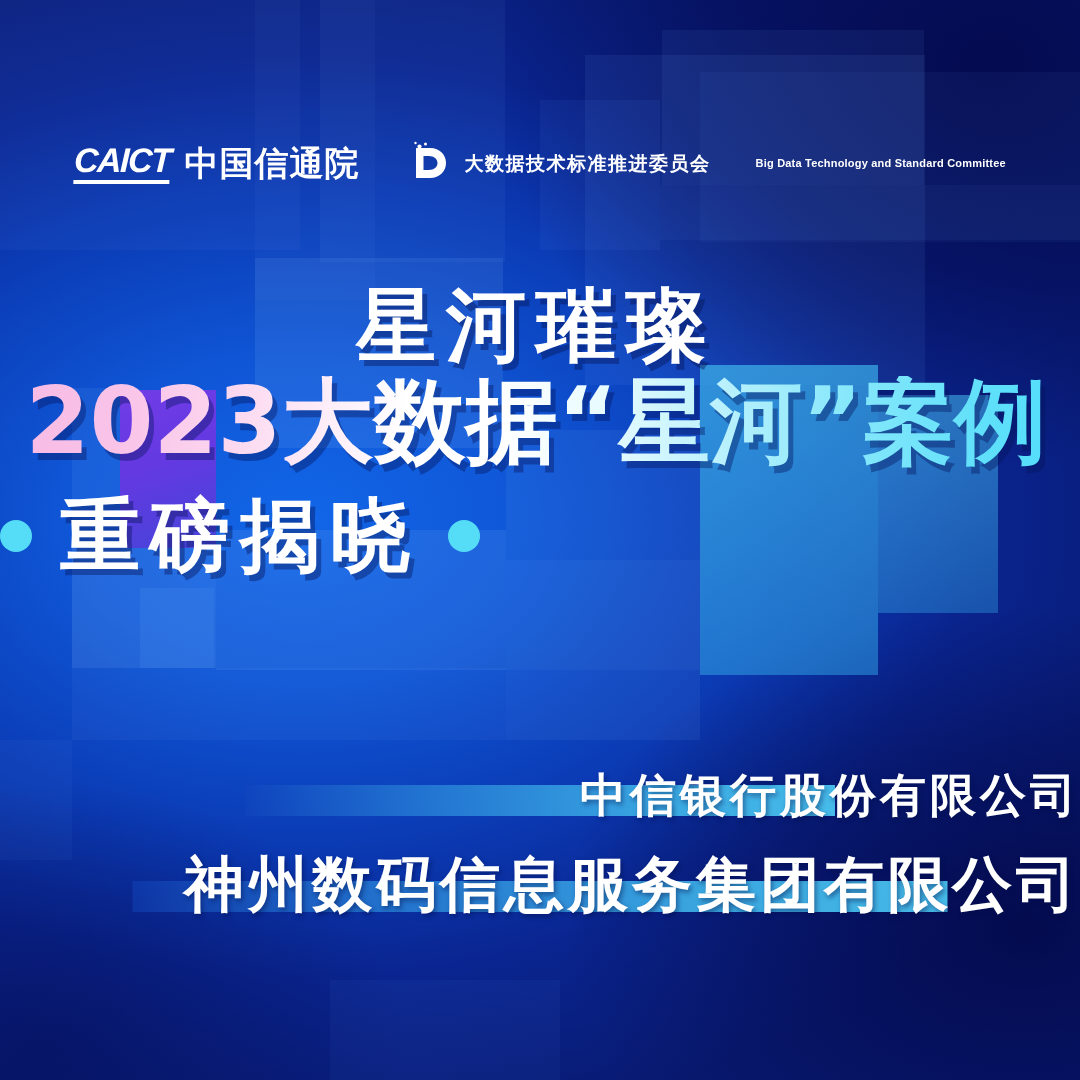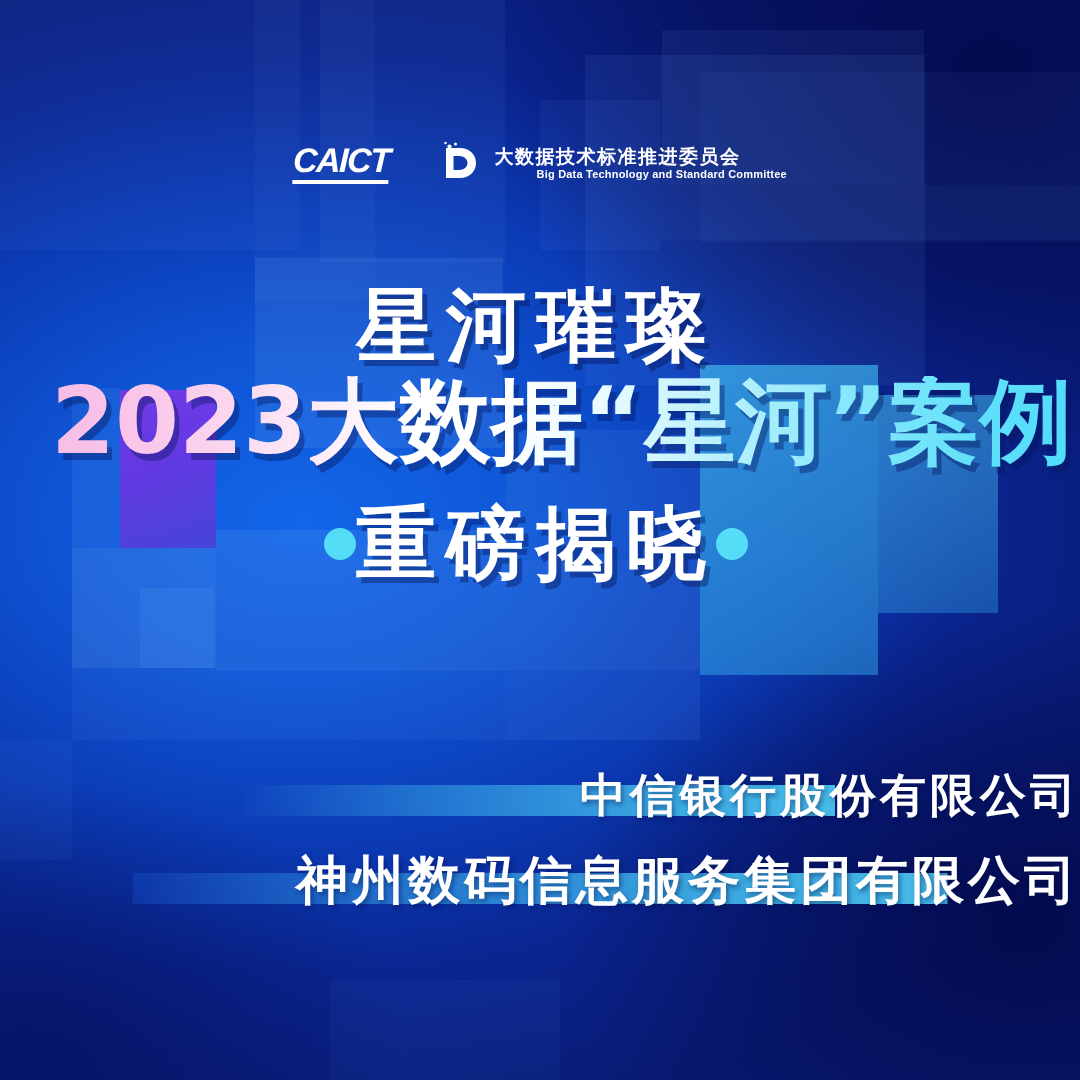--- a/index.html
+++ b/index.html
@@ -92,21 +92,21 @@
     font-family:"Liberation Sans","DejaVu Sans",sans-serif;
     border-bottom:4px solid #fff; padding-bottom:3px; line-height:1;
     font-style:italic; transform:skewX(-2deg);
   }
   .caict-cn {
     color:#fff; font-size:34px; font-weight:700; letter-spacing:1px;
     line-height:1;
   }
   .bdc { display:flex; align-items:center; gap:13px; }
   .bdc-mark { width:46px; height:46px; position:relative; }
-  .bdc-txt { display:flex; flex-direction:column; gap:3px; }
+  .bdc-txt { display:flex; flex-direction:row; gap:3px;align-items:center; }
   .bdc-cn { color:#fff; font-size:19px; font-weight:700; letter-spacing:1.5px; line-height:1; }
   .bdc-en { color:#fff; font-size:11px; font-weight:700; letter-spacing:0.2px; line-height:1;margin-left:42px; }
 
   
   .headline { position:absolute; left:0; right:8px; top:286px; text-align:center; }
 
   .h-line1 {
     font-size:80px; font-weight:900; color:#ffffff;
     letter-spacing:10px; line-height:1.0;
     text-shadow: 5px 6px 0 rgba(4,18,86,0.42);
@@ -119,25 +119,24 @@
     letter-spacing:0px; line-height:1.0;
     white-space:nowrap;
     background: linear-gradient(93deg,
         #f7b9e4 0%, #f9c3e8 11%, #fbd3ee 20%,
         #fdeaf7 29%, #ffffff 38%, #ffffff 47%,
         #e8fbff 56%, #bff2fd 66%, #8ae8fb 78%, #5fe0fa 92%, #4fdcfa 100%);
     -webkit-background-clip:text; background-clip:text;
     -webkit-text-fill-color:transparent; color:transparent;
     filter: drop-shadow(5px 7px 0 rgba(5,20,92,0.40));
     font-family:"DejaVu Sans","Liberation Sans",sans-serif;
-    text-align:right;
   }
   .h-line3-wrap {
-    margin-top:36px;
-    display:flex; align-items:center; justify-content:center; 
+    margin-top:28px;
+    display:flex; align-items:center; justify-content:flex-start; gap:28px;
   }
   .h-dot { width:32px; height:32px; border-radius:50%; background:#55dcf7; flex:none; }
   .h-line3 {
     font-size:80px; font-weight:900; color:#ffffff;
     letter-spacing:10px; line-height:1.0;
     text-shadow: 5px 6px 0 rgba(4,18,86,0.40);
     font-family:"DejaVu Sans","Liberation Sans",sans-serif;
     white-space:nowrap;
   }
 
@@ -152,21 +151,21 @@
   .win-bar.w1 { width:590px; }
   .win-bar.w2 { width:815px; }
   .win-text {
     position:relative; z-index:1;
     color:#ffffff; font-weight:700; line-height:1.0;
     letter-spacing:4px;
     text-shadow: 2px 3px 5px rgba(3,14,70,0.45);
     font-family:"DejaVu Sans","Liberation Sans",sans-serif;
   }
   .win-text.t1 { font-size:46px; }
-  .win-text.t2 { font-size:52px; }
+  .win-text.t2 { font-size:60px; }
 </style>
 </head>
 <body>
 
 <div class="poster">
 
   <div class="bg-base"></div>
   <div class="bg-dark-tr"></div>
 
   <div class="blk blk-tl1"></div>
@@ -194,20 +193,21 @@
   <div class="blk blk-lm4"></div>
   <div class="blk blk-lm3"></div>
 
   <div class="blk blk-bl1"></div>
   <div class="blk blk-bl2"></div>
 
   <div class="logo-row">
 
     <div class="caict">
       <span class="caict-mark">CAICT</span>
+      <span class="caict-cn">中国信通院</span>
     </div>
 
     <div class="bdc">
       <span class="bdc-mark">
         <svg viewBox="0 0 46 46" width="46" height="46" aria-hidden="true">
           <path d="M10 8 H24 C34 8 40 15 40 23 C40 31 34 38 24 38 H10 L10 30 H23 C28 30 31.5 27 31.5 23 C31.5 19 28 16 23 16 H17.5 V30 H10 Z" fill="#ffffff"></path>
           <circle cx="13.5" cy="6.5" r="2.1" fill="#ffffff"></circle>
           <circle cx="19.5" cy="4.0" r="1.5" fill="#ffffff"></circle>
           <circle cx="9.5" cy="3.0" r="1.2" fill="#ffffff"></circle>
           <circle cx="16.0" cy="9.0" r="1.0" fill="#ffffff"></circle>

